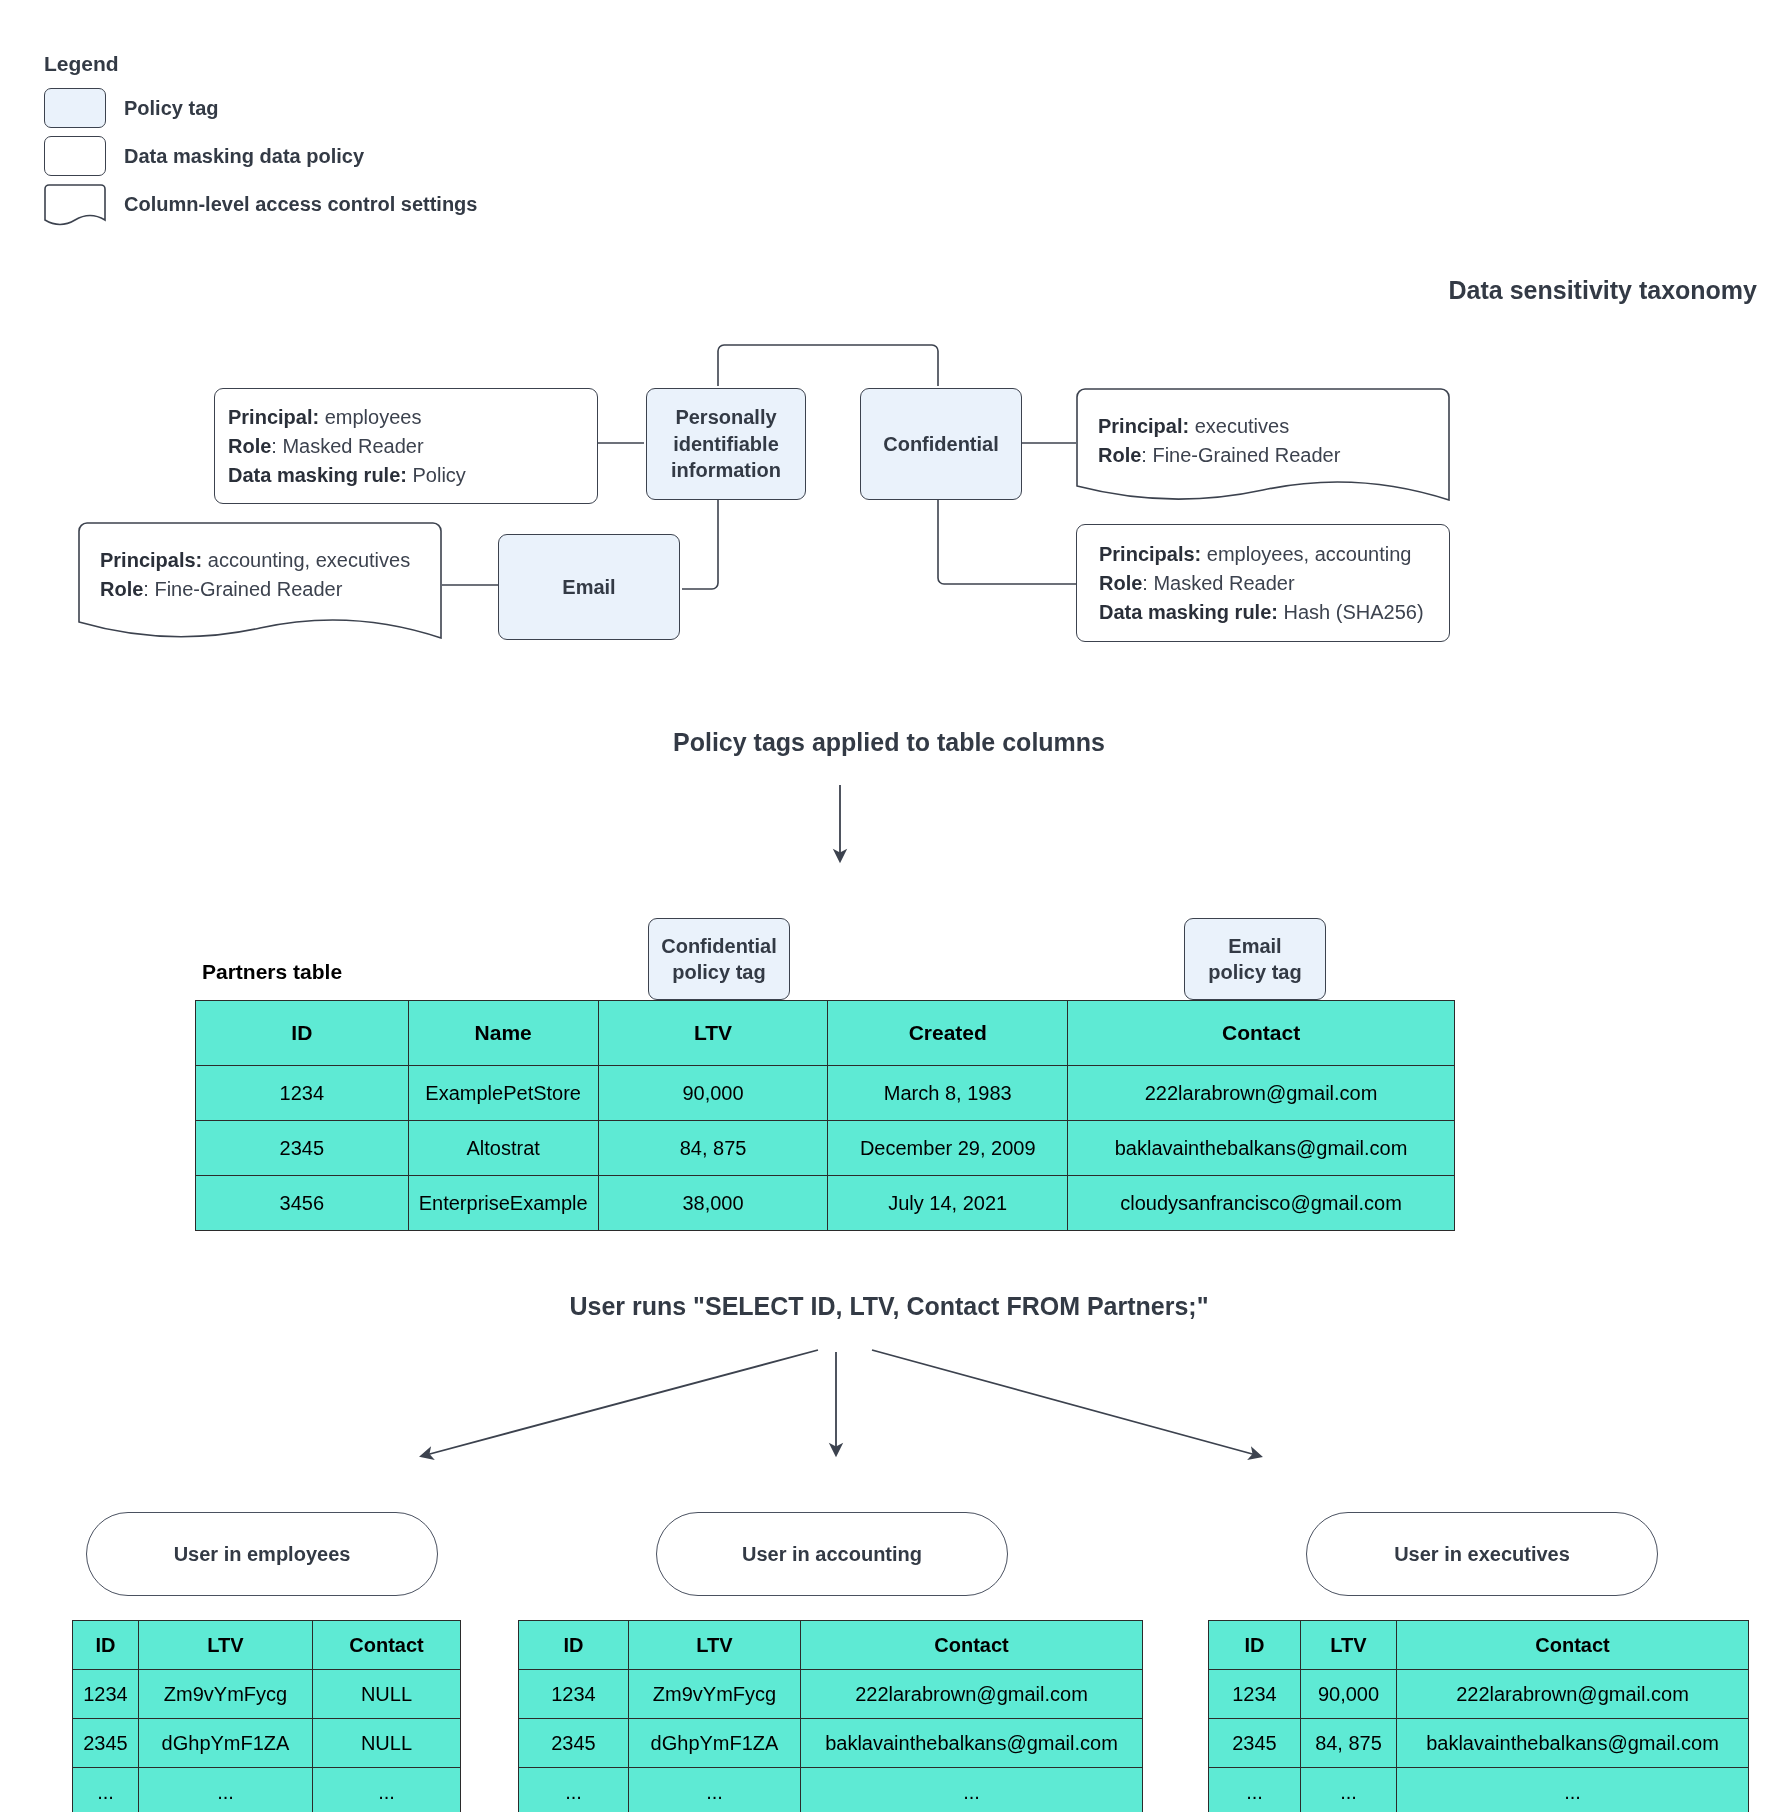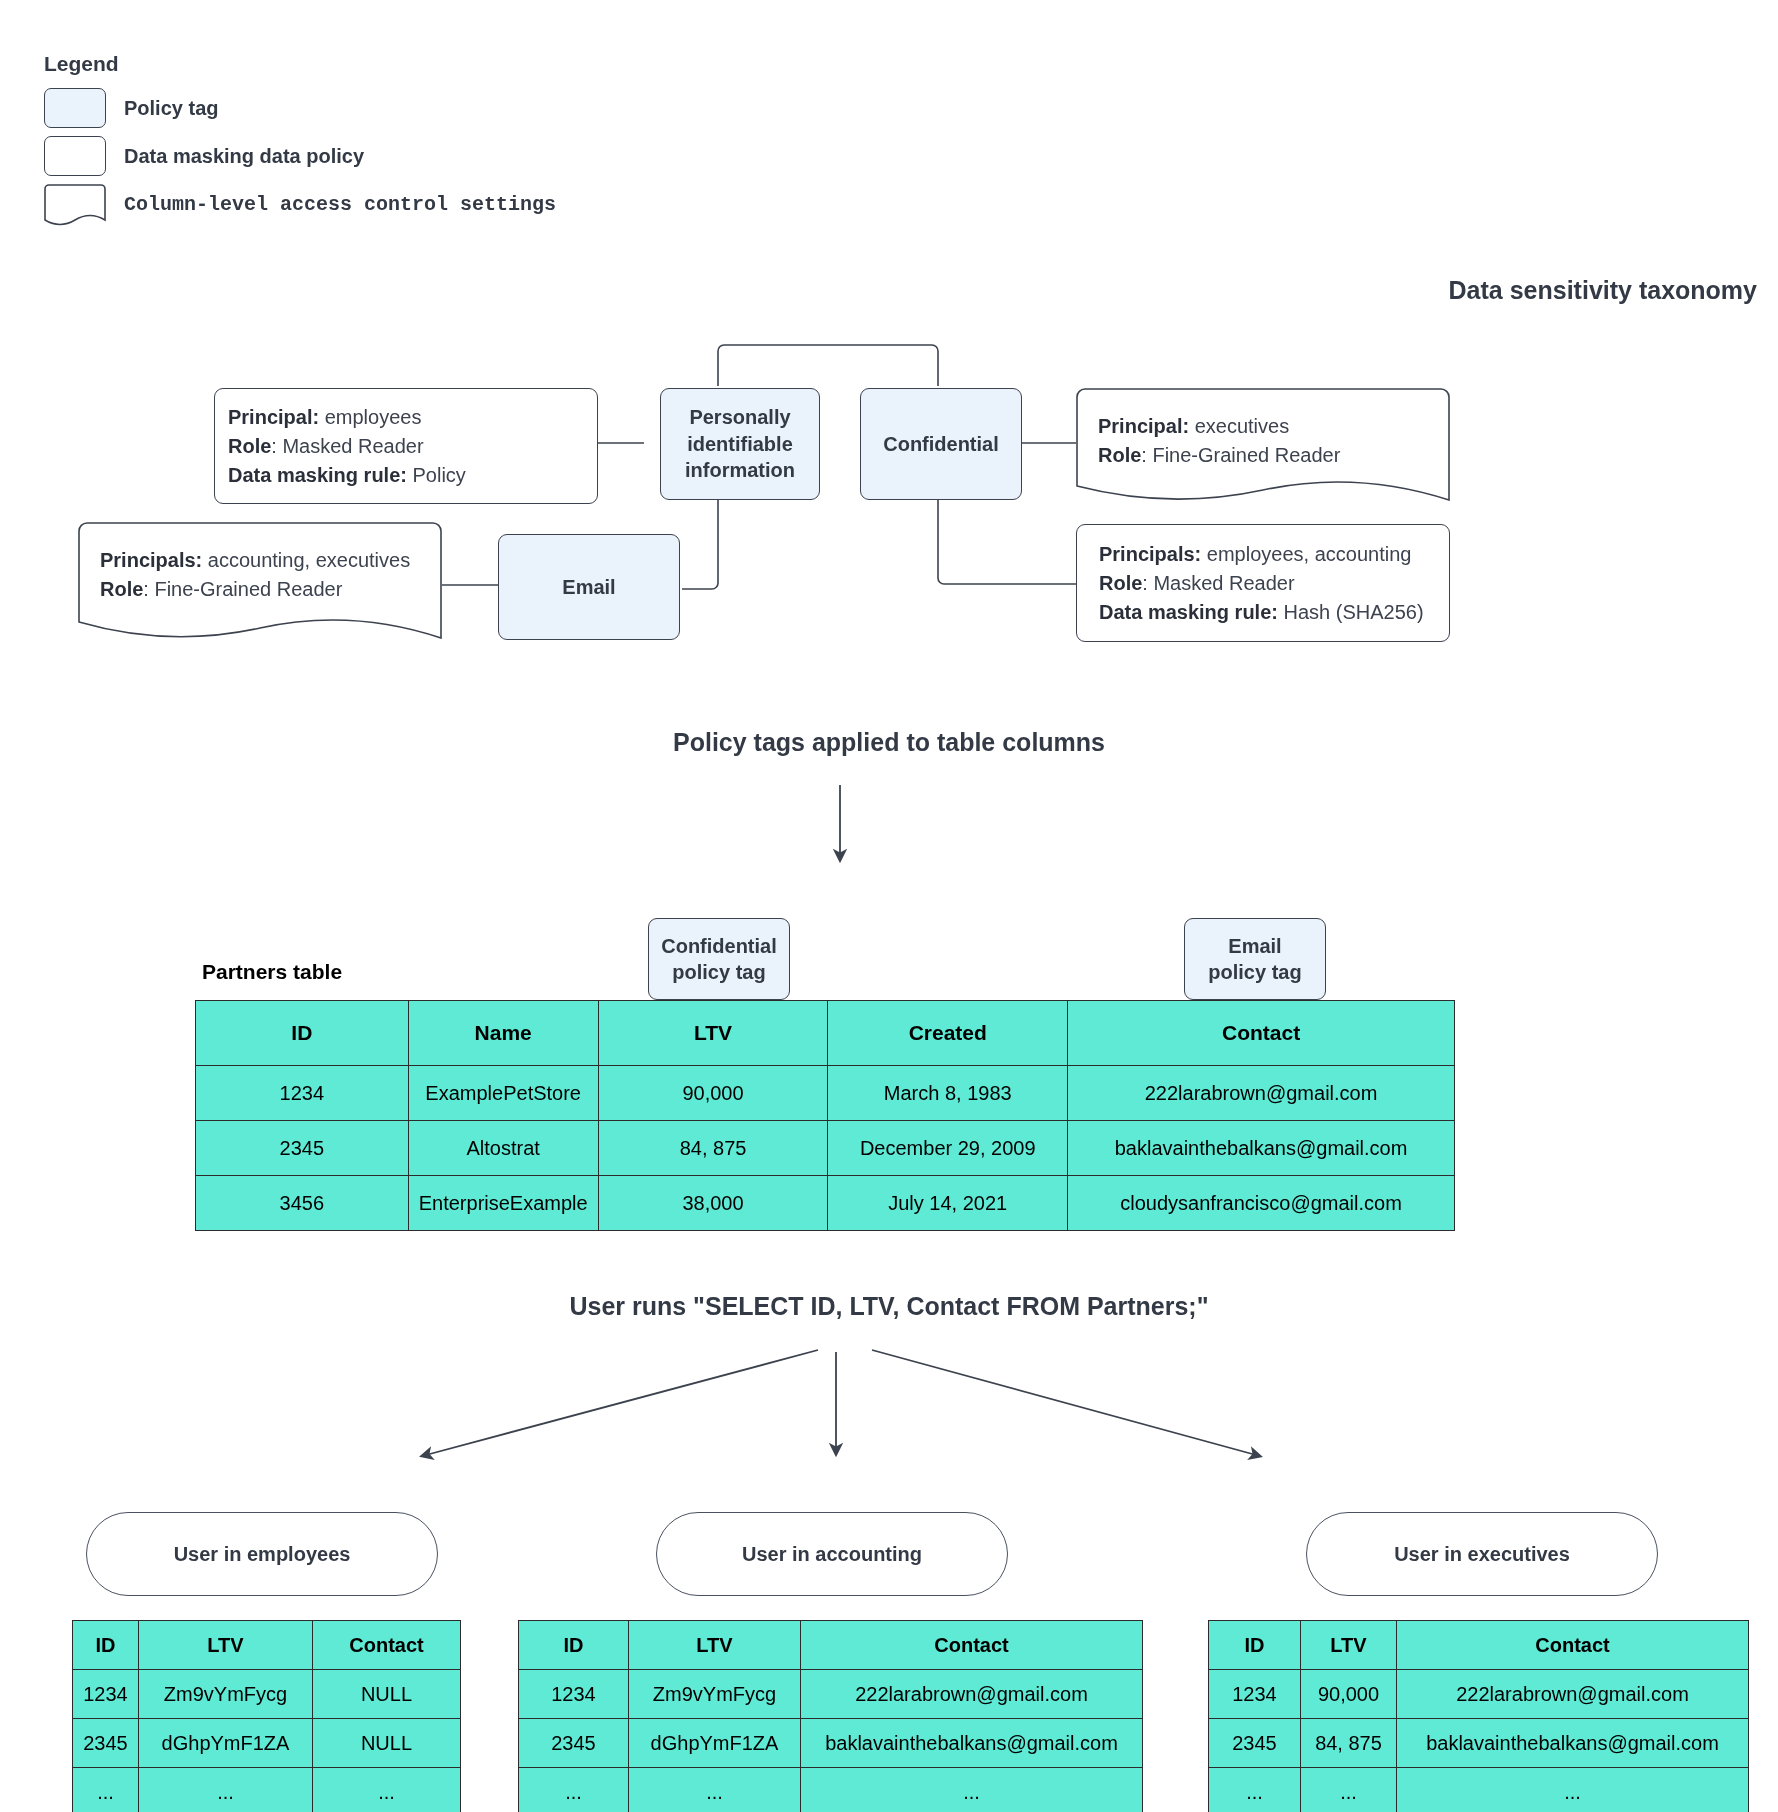--- a/index.html
+++ b/index.html
@@ -77,21 +77,21 @@
   <div class="legend-row" style="position:relative;">
     <div class="sw sw-tag"></div>
     <div class="legend-label">Policy tag</div>
   </div>
 
   <div class="legend-row" style="position:relative;">
     <div class="sw sw-plain"></div>
     <div class="legend-label">Data masking data policy</div>
   </div>
 
-  <div class="legend-row" style="position:relative;font-family:Liberation Mono, monospace;">
+  <div class="legend-row" style="position:relative;">
     <div class="sw sw-wave">
       <svg width="62" height="44" viewBox="0 0 62 44">
         <path d="M5 1 H57 A4 4 0 0 1 61 5 V36 Q46 27 31 36 Q16 45 1 36 V5 A4 4 0 0 1 5 1 Z" fill="#ffffff" stroke="#3c424e" stroke-width="1.6"></path>
       </svg>
     </div>
     <div class="legend-label">Column-level access control settings</div>
   </div>
 </div>
 
 <div class="abs sec-title" style="left:15px;width:1742px;text-align:right;top:276px;">Data sensitivity taxonomy</div>
@@ -110,21 +110,21 @@
 </svg>
 
 <div class="abs node policy" style="left:214px;top:388px;width:384px;height:116px;padding-left:13px;">
   <div class="policy-lines">
     <div><b>Principal:</b><span> employees</span></div>
     <div><b>Role</b><span>: Masked Reader</span></div>
     <div><b>Data masking rule:</b><span> Policy</span></div>
   </div>
 </div>
 
-<div class="abs node tag" style="left:660px;top:388px;width:160px;height:112px;">
+<div class="abs node tag" style="left:646px;top:388px;width:160px;height:112px;">
   <div class="node-text" style="padding:0 12px;">Personally identifiable information</div>
 </div>
 
 <div class="abs node tag" style="left:860px;top:388px;width:162px;height:112px;">
   <div class="node-text">Confidential</div>
 </div>
 
 <div class="abs node wave" style="left:1076px;top:388px;width:408px;height:122px;">
   <div class="wave-wrap">
     <svg width="374" height="122" viewBox="0 0 374 122" preserveAspectRatio="none">

